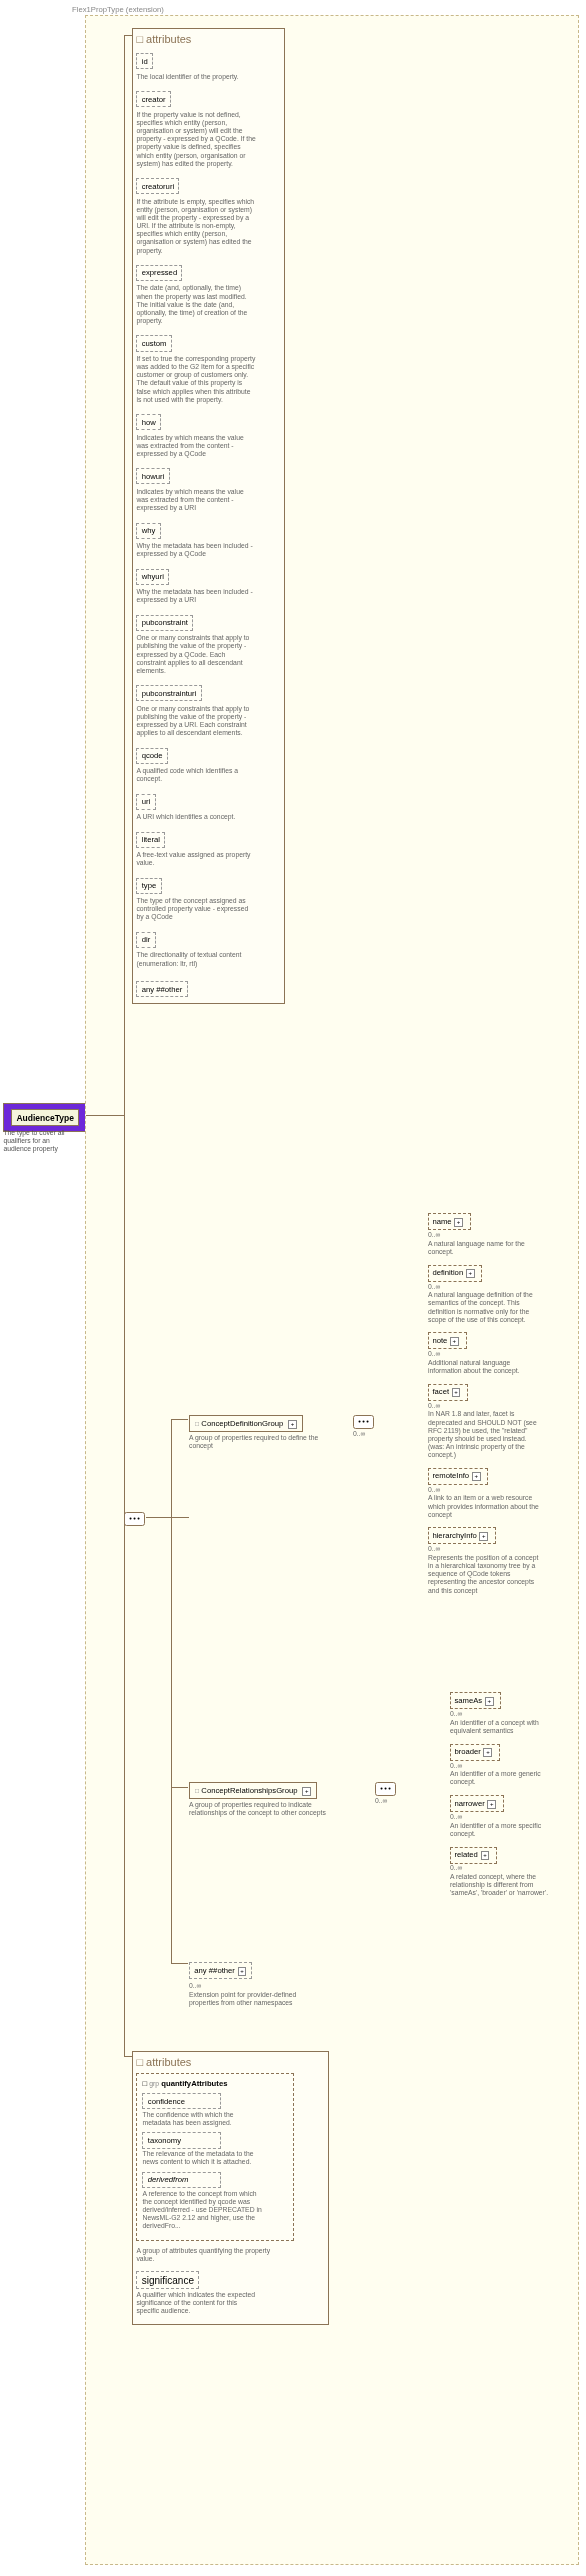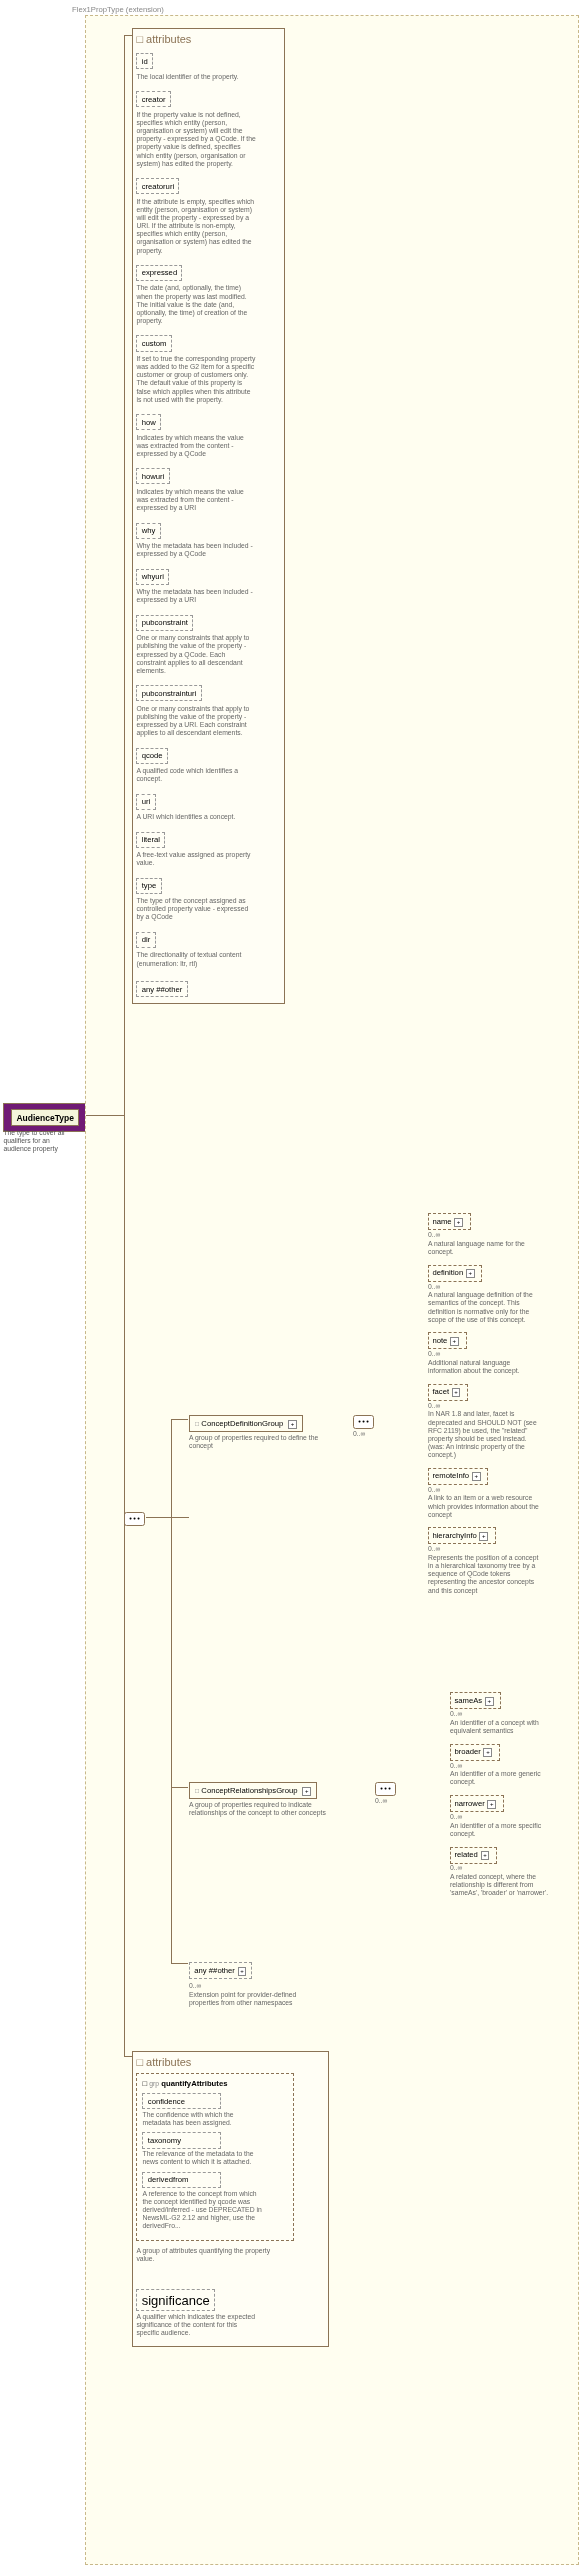--- a/index.html
+++ b/index.html
@@ -1,37 +1,37 @@
 <!DOCTYPE html>
 <html style="font-size:13.7px"><head>
 <meta charset="utf-8">
 <style>
 body{margin:0;font-family:Arial,sans-serif;font-size:7.7px;background:#fff;width:587px}
 .canvas{position:relative;width:587px;height:2576px}
 .root-box{position:absolute;left:6.8px;top:1106px;border:0.9px solid #8b7355;background:#f5f5dc;padding:3.4px 5.1px;font-weight:bold;font-size:8.5px}
-.root-box.outer{left:3.4px;top:1103px;border:0.9px solid #8b7355;background:#701a75;padding:5.1px 6.8px 5.1px 6.8px}
+.root-box.outer{left:3.4px;top:1103px;border:0.9px solid #8b7355;background:#6d28d9;padding:5.1px 6.8px 5.1px 6.8px}
 .root-desc{position:absolute;left:3.4px;top:1129px;width:73px;color:#555;font-size:6.8px;line-height:1.2}
 .header{position:absolute;left:72px;top:5.1px;color:#888;font-size:7.7px}
 .main-box{position:absolute;left:85px;top:15.4px;width:492px;height:2548px;border:1.7px dashed #c8b88a;background:#fffef0}
 .attr-panel{position:absolute;border:0.9px solid #8b7355;background:#fffef5;padding:3.4px}
 .attr-panel .title{font-size:11px;color:#8b7355;margin-bottom:3.4px}
 .attr-item{border:0.9px dashed #999;margin:5.1px 0 1.7px 0;padding:2.6px 4.3px;display:inline-block;font-size:7.7px}
 .attr-desc{font-size:6.8px;color:#666;line-height:1.2;margin:1.7px 0 5.1px 0;max-width:120px}
 .seq-box{display:inline-block;border:0.9px solid #8b7355;border-radius:2.6px;padding:1.7px 3.4px;font-size:6.8px;background:#fff;font-family:monospace}
 .group-box{border:0.9px solid #8b7355;padding:2.6px 5.1px;display:inline-block;font-size:7.7px;background:#fffef0}
 .child-panel{position:absolute;border:none}
 .child-item{margin-bottom:8.5px}
 .child-name{border:0.9px dashed #8b7355;padding:2.6px 6.8px 2.6px 3.4px;display:inline-block;font-size:7.7px;position:relative}
 .child-desc{font-size:6.8px;color:#666;line-height:1.2;max-width:111px;margin-top:1.7px}
 .connector-h{position:absolute;height:0.9px;background:#8b7355}
 .connector-v{position:absolute;width:0.9px;background:#8b7355}
 .dashed-v{border-left:0.9px dashed #8b7355;width:0}
 .card{font-size:6.8px;color:#666;margin-top:0.9px}
 .grp-label{color:#888;font-size:6.8px}
-.qualifier-box{border:0.9px dashed #999;padding:2.6px 4.3px;display:inline-block;font-size:13px;margin-top:21px}
+.qualifier-box{border:0.9px dashed #999;padding:2.6px 4.3px;display:inline-block;font-size:10px;margin-top:3px}
 .icon-extend{display:inline-block;border:0.9px solid #888;width:6.8px;height:6.8px;font-size:6px;text-align:center;line-height:6.8px;background:#fff;margin-left:2.6px}
 </style>
 </head>
 <body>
 
 <div class="canvas">
   <div class="root-box outer">
     <div class="root-box" style="position:static;padding:2.6px 4.3px">AudienceType</div>
   </div>
   <div class="root-desc">The type to cover all qualifiers for an audience property</div>
@@ -117,21 +117,21 @@
       <div class="title">□ <span>attributes</span></div>
       <div style="border:0.9px dashed #8b7355;padding:5.1px;margin:5.1px 0;width:145px">
         <div style="font-size:7.7px">
           □ <span class="grp-label">grp</span> <b>quantifyAttributes</b>
         </div>
         <div id="quant-attrs">
             <div class="attr-item" style="display: block; width: 68px;">confidence</div>
             <div class="attr-desc">The confidence with which the metadata has been assigned.</div>
             <div class="attr-item" style="display: block; width: 68px;">taxonomy</div>
             <div class="attr-desc">The relevance of the metadata to the news content to which it is attached.</div>
-            <div class="attr-item" style="display: block; width: 68px;">derivedfrom</div>
+            <div class="attr-item" style="display: block; width: 68px; font-style: italic;">derivedfrom</div>
             <div class="attr-desc">A reference to the concept from which the concept identified by qcode was derived/inferred - use DEPRECATED in NewsML-G2 2.12 and higher, use the derivedFro...</div>
           </div>
       </div>
       <div class="attr-desc" style="max-width:145px">A group of attributes quantifying the property value.</div>
       <div class="qualifier-box"><span>significance</span></div>
       <div class="attr-desc">A qualifier which indicates the expected significance of the content for this specific audience.</div>
     </div>
 
     <div class="connector-h" style="left:0;top:1099px;width:38px"></div>
     <div class="connector-v dashed-v" style="left:38px;top:19px;height:2021px"></div>

